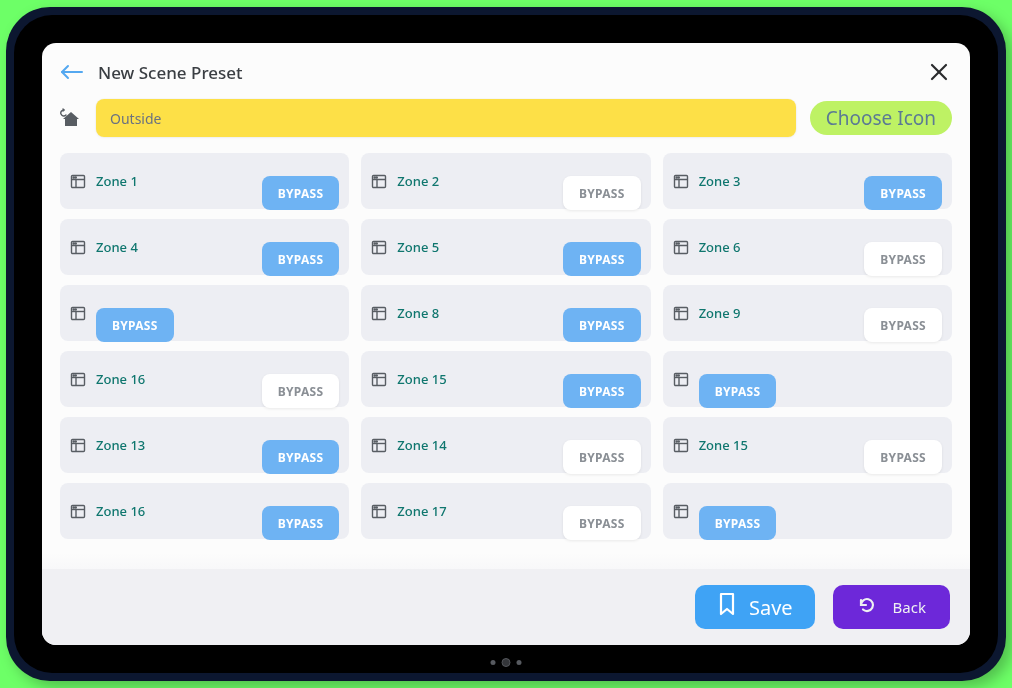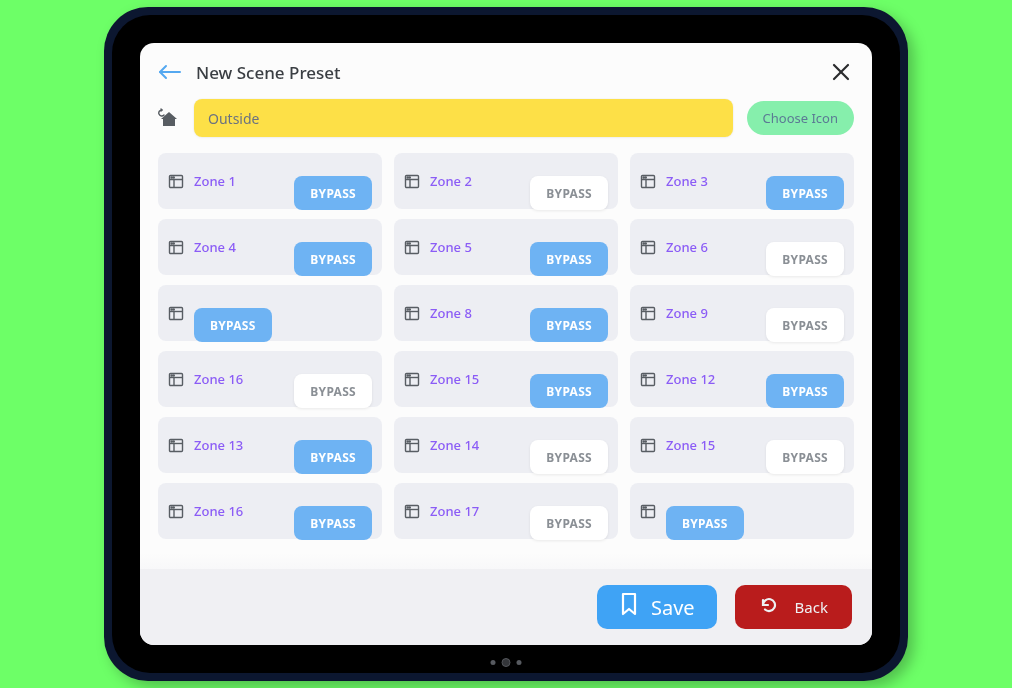--- a/index.html
+++ b/index.html
@@ -1,53 +1,53 @@
 <!DOCTYPE html>
 <html><head>
   <meta charset="utf-8">
   <style>
     * { margin:0; padding:0; box-sizing:border-box; font-family: system-ui, -apple-system, "Segoe UI", Roboto, sans-serif; }
     body { width:1012px; height:688px; background:#6dff67; display:flex; align-items:center; justify-content:center; }
     .tablet-frame {
-      width:804px; height:674px; background:#0c1730; border-radius:44px; padding:8px;
+      width:1000px; height:674px; background:#0c1730; border-radius:44px; padding:8px;
       box-shadow: 6px 6px 14px rgba(0,0,0,0.25);
       position:relative;
     }
     .tablet-inner {
       width:100%; height:100%; background:#000; border-radius:38px; padding:28px; position:relative;
     }
     .screen {
       width:100%; height:100%; background:#fcfcfc; border-radius:14px; display:flex; flex-direction:column; overflow:hidden; position:relative;
     }
     
     .header { display:flex; align-items:center; padding:12px 18px 4px 18px; gap:14px; }
     .back-arrow { color:#54a8f0; display:flex; align-items:center; cursor:pointer; }
     .title { font-size:17px; color:#3a3e43; font-weight:500; flex:1; }
     .close-x { color:#2a2b2d; font-size:22px; font-weight:500; cursor:pointer; padding:2px 4px;}
     
     .name-row { display:flex; align-items:center; padding:6px 18px 12px 18px; gap:14px; }
     .home-icon { color:#585d63; display:flex; align-items:center;}
     .name-input { flex:1; background:#fde047; border:none; border-radius:8px; height:38px; padding:0 14px; font-size:14px; color:#6b7280; box-shadow:0 1px 3px rgba(0,0,0,0.04), 0 0 0 1px rgba(0,0,0,0.02); }
-    .choose-icon-btn { background:#86efac; color:#5b7a94; border:none; border-radius:18px; height:34px; padding:0 16px; font-size:13px; cursor:pointer;}
+    .choose-icon-btn { background:#bef264; color:#5b7a94; border:none; border-radius:18px; height:34px; padding:0 16px; font-size:19px; cursor:pointer;}
     
     .scroll { flex:1; overflow-y:auto; padding:4px 18px 4px 18px; }
     .scroll::-webkit-scrollbar{width:7px;}
     .scroll::-webkit-scrollbar-thumb{background:#cfd3d8;border-radius:4px;}
     .grid { display:grid; grid-template-columns:repeat(3,1fr); gap:10px 12px; }
     .zone-card { background:#edeef3; border-radius:8px; height:56px; display:flex; align-items:center; padding:0 10px; gap:10px;}
     .zone-icon { color:#585d63; display:flex; }
-    .zone-label { flex:1; color:#8b5cf6; font-size:13px; font-weight:500; }
+    .zone-label { flex:1; color:#0f766e; font-size:13px; font-weight:500; }
     .bypass-btn { border:none; border-radius:8px; height:34px; padding:0 16px; font-size:12px; font-weight:700; letter-spacing:0.3px; cursor:pointer;margin-top:24px;}
     .bypass-on { background:#6eb3f3; color:#fff; }
     .bypass-off { background:#fff; color:#8a8f95; box-shadow:0 1px 3px rgba(0,0,0,0.08);}
     
     .footer-fade{ position:absolute; left:0; right:0; bottom:58px; height:34px; background:linear-gradient(to bottom, rgba(252,252,252,0), #f3f3f6); pointer-events:none;}
     .footer { position:absolute; left:0; right:0; bottom:0; height:76px; background:#f0f0f3; display:flex; justify-content:flex-end; align-items:center; padding:0 20px; gap:18px;}
     .save-btn { background:#3fa3f5; color:#fff; border:none; border-radius:10px; height:44px; padding:0 22px; display:flex; align-items:center; gap:12px; font-size:20px; cursor:pointer;}
-    .back-btn { background:#b91c1c; color:#eef0f2; border:none; border-radius:10px; height:44px; padding:12px 24px; display:flex; align-items:center; gap:16px; font-size:15px; cursor:pointer;}
+    .back-btn { background:#6d28d9; color:#eef0f2; border:none; border-radius:10px; height:44px; padding:12px 24px; display:flex; align-items:center; gap:16px; font-size:15px; cursor:pointer;}
     
     .chin-dots{ position:absolute; bottom:6px; left:50%; transform:translateX(-50%); display:flex; gap:6px; align-items:center;}
     .chin-dots .dot1{ width:5px;height:5px;border-radius:50%;background:#575a60;}
     .chin-dots .dot2{ width:9px;height:9px;border-radius:50%;background:#34363a;border:1px solid #54565b;}
     .chin-dots .dot3{ width:5px;height:5px;border-radius:50%;background:#575a60;}
   </style>
 </head>
 <body>
 
 <div class="tablet-frame">
@@ -229,21 +229,20 @@
             <div class="zone-card">
               <span class="zone-icon">
                 <svg width="16" height="16" viewBox="0 0 16 16" fill="none" stroke="currentColor" stroke-width="1.4">
                   <rect x="1.5" y="2.5" width="13" height="12" rx="1"></rect>
                   <line x1="1.5" y1="6.5" x2="14.5" y2="6.5"></line>
                   <line x1="6" y1="6.5" x2="6" y2="14.5"></line>
                   <circle cx="3.7" cy="4.5" r="0.6" fill="currentColor"></circle>
                   <circle cx="5.7" cy="4.5" r="0.6" fill="currentColor"></circle>
                 </svg>
               </span>
-              <span class="zone-label">Zone 12</span>
               <button class="bypass-btn bypass-on">BYPASS</button>
             </div>
             <div class="zone-card">
               <span class="zone-icon">
                 <svg width="16" height="16" viewBox="0 0 16 16" fill="none" stroke="currentColor" stroke-width="1.4">
                   <rect x="1.5" y="2.5" width="13" height="12" rx="1"></rect>
                   <line x1="1.5" y1="6.5" x2="14.5" y2="6.5"></line>
                   <line x1="6" y1="6.5" x2="6" y2="14.5"></line>
                   <circle cx="3.7" cy="4.5" r="0.6" fill="currentColor"></circle>
                   <circle cx="5.7" cy="4.5" r="0.6" fill="currentColor"></circle>

